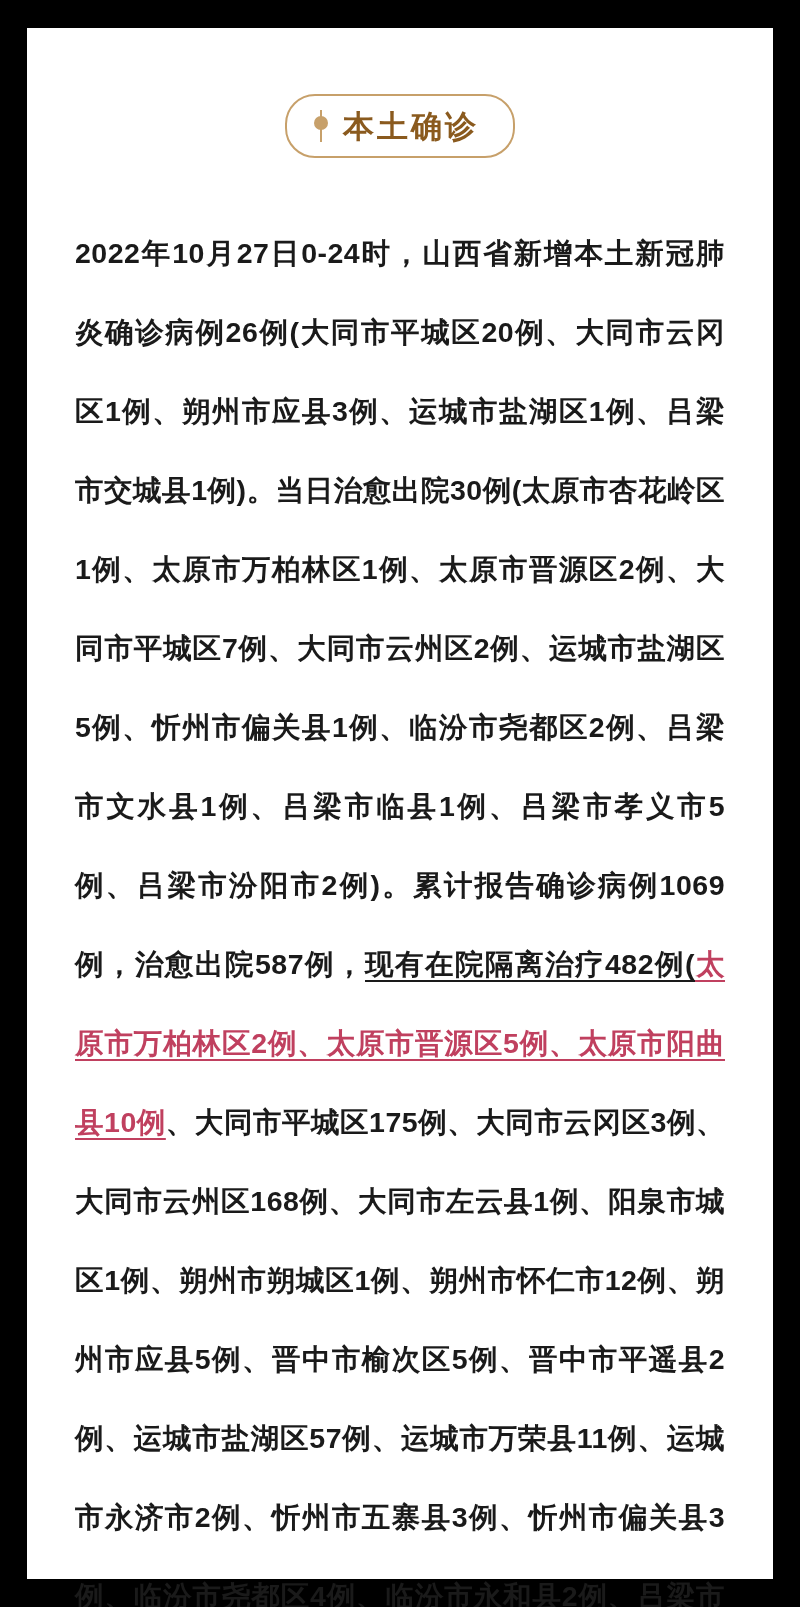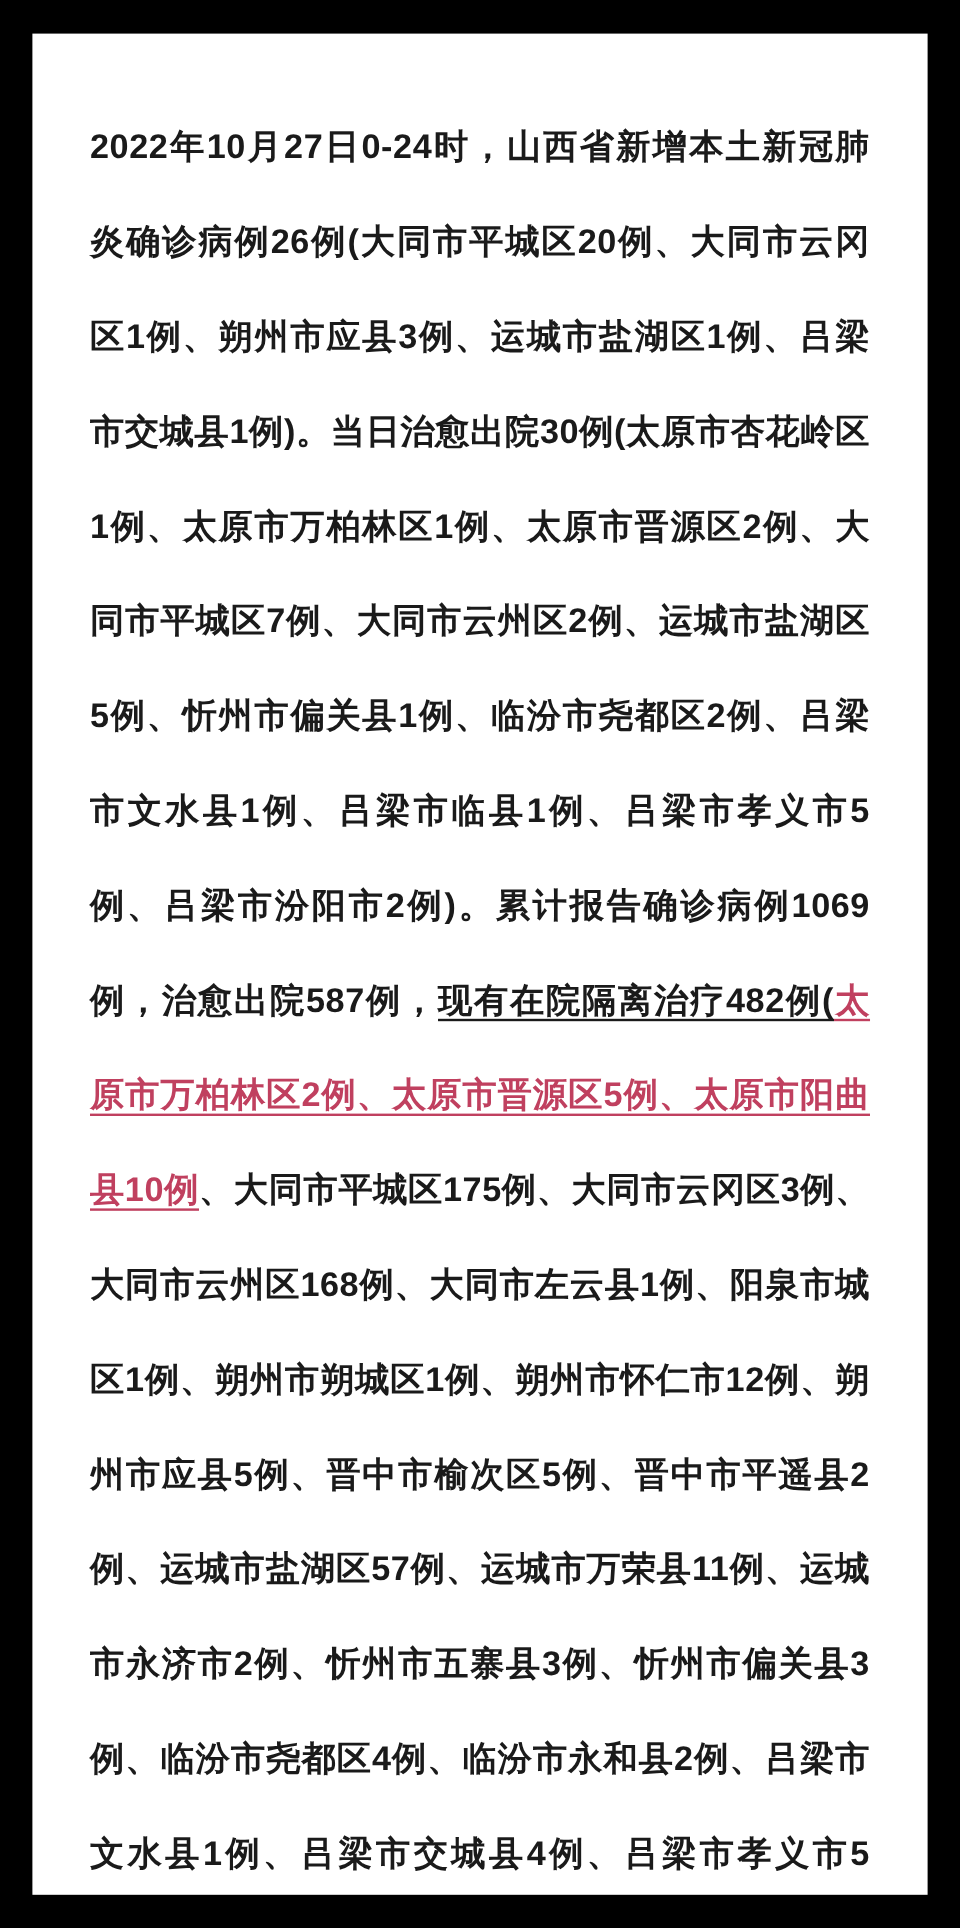--- a/index.html
+++ b/index.html
@@ -92,19 +92,28 @@
   .seg-highlight {
     color: #c0405f;
   }
 </style>
 </head>
 <body>
 
 <div class="page">
   <div class="card">
 
+    <div class="badge-wrap">
+      <div class="badge">
+        <span class="badge-icon">
+          <span class="stem"></span>
+          <span class="dot"></span>
+        </span>
+        <span class="badge-text">本土确诊</span>
+      </div>
+    </div>
 
     <div class="body-text">
       <span>2022年10月27日0-24时，山西省新增本土新冠肺炎确诊病例26例(大同市平城区20例、大同市云冈区1例、朔州市应县3例、运城市盐湖区1例、吕梁市交城县1例)。当日治愈出院30例(太原市杏花岭区1例、太原市万柏林区1例、太原市晋源区2例、大同市平城区7例、大同市云州区2例、运城市盐湖区5例、忻州市偏关县1例、临汾市尧都区2例、吕梁市文水县1例、吕梁市临县1例、吕梁市孝义市5例、吕梁市汾阳市2例)。累计报告确诊病例1069例，治愈出院587例，</span><span class="seg-underline">现有在院隔离治疗482例(</span><span class="seg-underline seg-highlight">太原市万柏林区2例、太原市晋源区5例、太原市阳曲县10例</span><span>、大同市平城区175例、大同市云冈区3例、大同市云州区168例、大同市左云县1例、阳泉市城区1例、朔州市朔城区1例、朔州市怀仁市12例、朔州市应县5例、晋中市榆次区5例、晋中市平遥县2例、运城市盐湖区57例、运城市万荣县11例、运城市永济市2例、忻州市五寨县3例、忻州市偏关县3例、临汾市尧都区4例、临汾市永和县2例、吕梁市文水县1例、吕梁市交城县4例、吕梁市孝义市5例)。现有疑似病例0例。</span>
     </div>
 
   </div>
 </div>
 
 </body></html>

